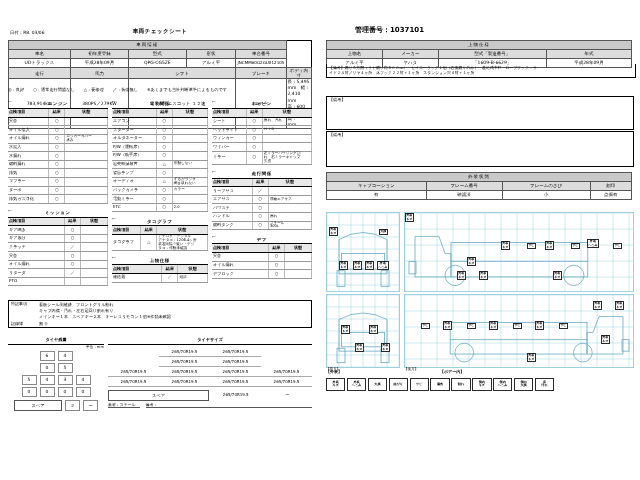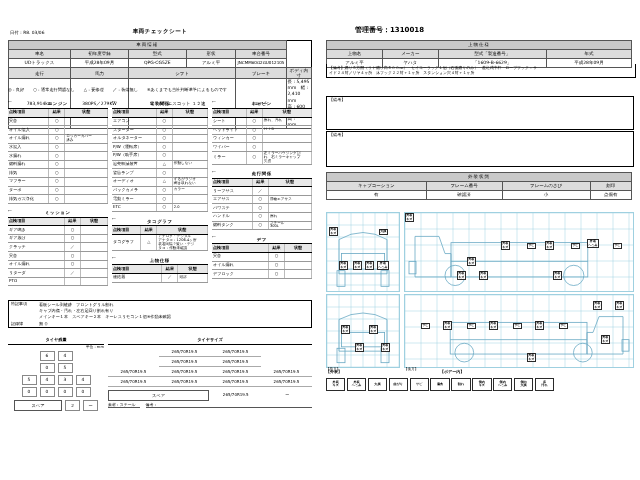--- a/index.html
+++ b/index.html
@@ -71,21 +71,21 @@
   .lgrow .tag{position:relative;width:17px;height:10px;display:flex;
               align-items:center;justify-content:center;}
 </style>
 </head>
 <body>
 
 <div class="page">
 
   <div class="hdr">日付：R8. 03/06</div>
   <div class="title">車両チェックシート</div>
-  <div class="mng">管理番号：1310018</div>
+  <div class="mng">管理番号：1037101</div>
 
   <table class="tbl vinfo">
     <tbody>
         <tr>
           <td class="sec-h" colspan="5">車両情報</td>
         </tr>
     <tr>
       <td class="col-h" style="width:60px">車名</td>
       <td class="col-h" style="width:56px">初年度登録</td>
       <td class="col-h" style="width:56px">型式</td>

